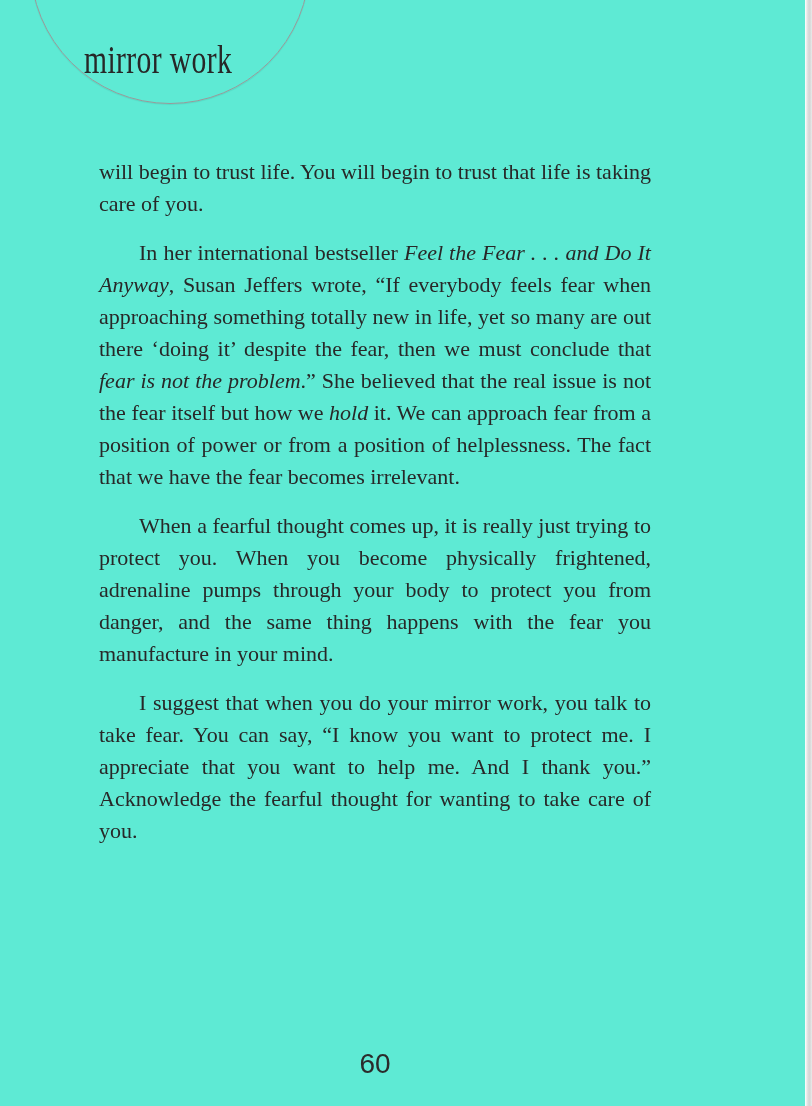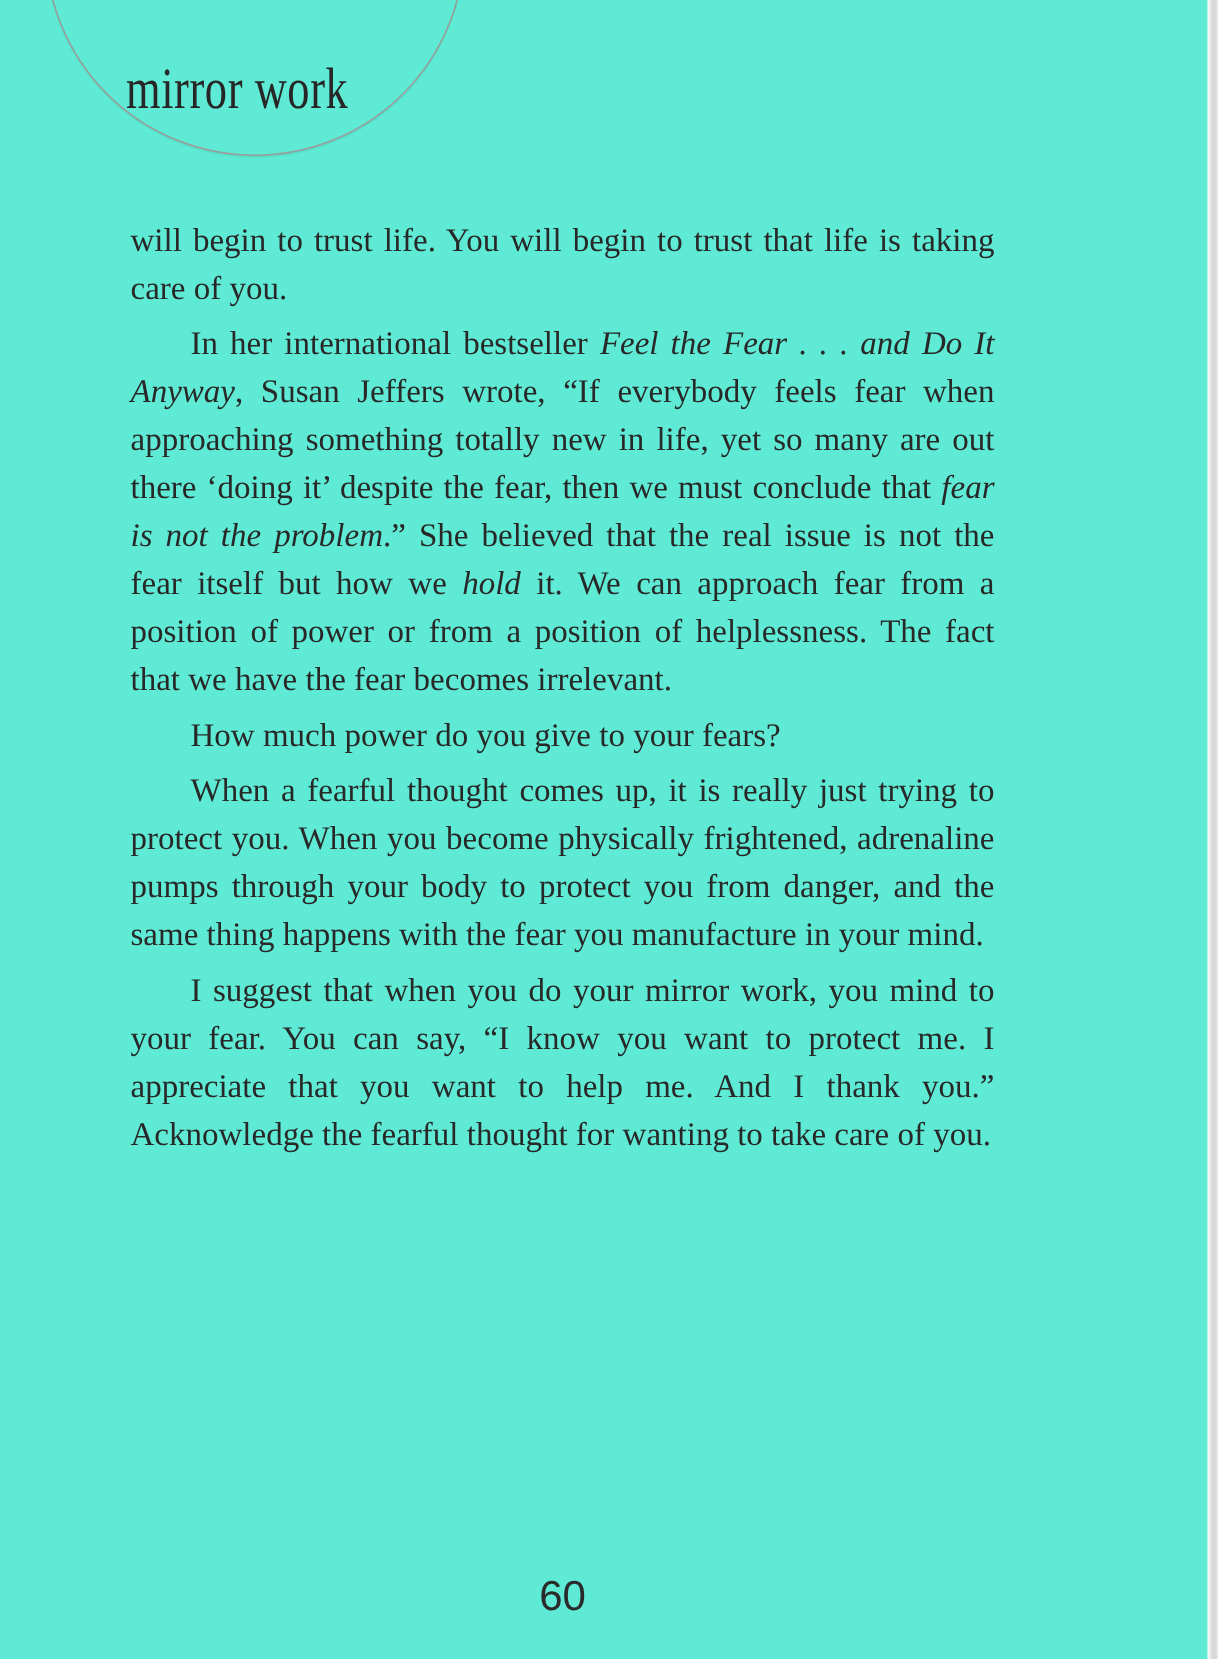--- a/index.html
+++ b/index.html
@@ -60,21 +60,21 @@
     position: absolute;
     left: 82px;
     top: 139px;
     width: 586px;
     font-size: 22px;
     line-height: 32px;
     color: #282828;
     text-align: justify;
   }
   .body-text p {
-    margin: 5px;
+    margin: 17px;
     padding: 0;
   }
   .body-text p.indent {
     text-indent: 40px;
   }
   .body-text em {
     font-style: italic;
   }
 
   
@@ -108,22 +108,21 @@
   <div class="logo-textwrap">
     <div class="logo-text">mirror work</div>
     <div class="logo-reflection-mask">
       
     </div>
   </div>
 
   <div class="body-text">
       <p class=""><span>will begin to trust life. You will begin to trust that life is taking care of you.</span></p>
       <p class="indent"><span>In her international bestseller </span><em>Feel the Fear . . . and Do It Anyway</em><span>, Susan Jeffers wrote, “If everybody feels fear when approaching something totally new in life, yet so many are out there ‘doing it’ despite the fear, then we must conclude that </span><em>fear is not the problem</em><span>.” She believed that the real issue is not the fear itself but how we </span><em>hold</em><span> it. We can approach fear from a position of power or from a position of helplessness. The fact that we have the fear becomes irrelevant.</span></p>
-      <p class="indent"><span>How much power do you give to your fears?</span></p>
       <p class="indent"><span>When a fearful thought comes up, it is really just trying to protect you. When you become physically frightened, adrenaline pumps through your body to protect you from danger, and the same thing happens with the fear you manufacture in your mind.</span></p>
-      <p class="indent"><span>I suggest that when you do your mirror work, you mind to your fear. You can say, “I know you want to protect me. I appreciate that you want to help me. And I thank you.” Acknowledge the fearful thought for wanting to take care of you.</span></p>
+      <p class="indent"><span>I suggest that when you do your mirror work, you talk to take fear. You can say, “I know you want to protect me. I appreciate that you want to help me. And I thank you.” Acknowledge the fearful thought for wanting to take care of you.</span></p>
     </div>
 
   <div class="page-number">60</div>
 
   <div class="page-edge"></div>
 
 </div>
 
 </body></html>

